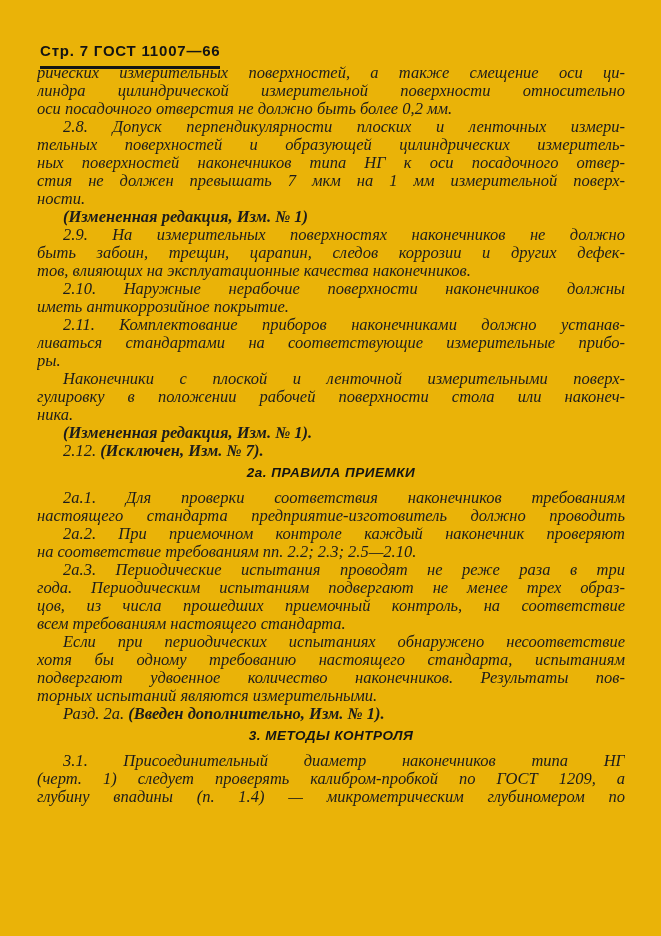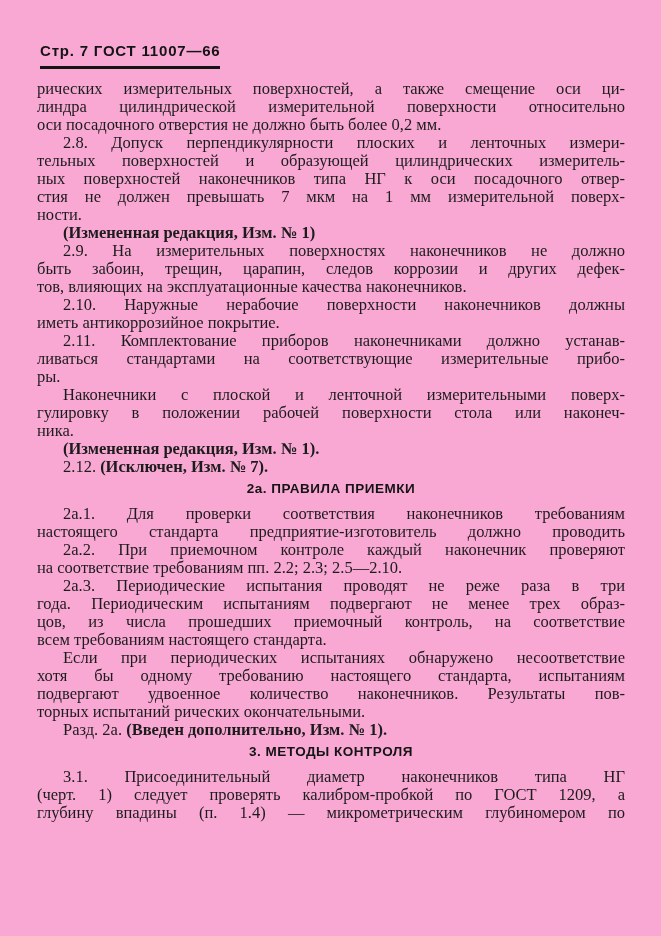--- a/index.html
+++ b/index.html
@@ -3,35 +3,35 @@
 <meta charset="utf-8">
 <style>
   html, body { margin:0; padding:0; }
   body {
     width:661px; height:936px; overflow:hidden;
     background:#f6f6f4;
     font-family:"Liberation Serif","DejaVu Serif",serif;
   }
   .page {
     position:relative; width:661px; height:936px;
-    background:#f9a8d4; color:#1c1c1c;
+    background:#eab308; color:#1c1c1c;
   }
   .page-header {
     position:absolute; left:40px; top:42px;
     font-family:"Liberation Sans","DejaVu Sans",sans-serif;
     font-weight:bold; font-size:15px; letter-spacing:0.8px;
     color:#141414; white-space:nowrap;
   }
   .header-rule {
     position:absolute; left:40px; top:66px;
     width:180px; height:3px; background:#151515;
   }
   .doc-body {
-    position:absolute; left:37px; top:80px; width:588px;
-    font-size:16.5px; color:#1c1c1c;
+    position:absolute; left:37px; top:64px; width:588px;
+    font-size:16.5px; color:#1c1c1c;font-style:italic;
   }
   .line {
     line-height:18px; height:18px; overflow:hidden;
     text-align:left;
   }
   .line.just { text-align:justify; text-align-last:justify; }
   .line.ind { text-indent:26px; }
   .line .b { font-weight:bold;text-align:center; }
   .sec-heading {
     margin-top:4px; margin-bottom:7px; line-height:18px;
@@ -75,20 +75,20 @@
       <div class="line just"><span>настоящего стандарта предприятие-изготовитель должно проводить</span></div>
       <div class="line just ind"><span>2а.2. При приемочном контроле каждый наконечник проверяют</span></div>
       <div class="line"><span>на соответствие требованиям пп. 2.2; 2.3; 2.5—2.10.</span></div>
       <div class="line just ind"><span>2а.3. Периодические испытания проводят не реже раза в три</span></div>
       <div class="line just"><span>года. Периодическим испытаниям подвергают не менее трех образ-</span></div>
       <div class="line just"><span>цов, из числа прошедших приемочный контроль, на соответствие</span></div>
       <div class="line"><span>всем требованиям настоящего стандарта.</span></div>
       <div class="line just ind"><span>Если при периодических испытаниях обнаружено несоответствие</span></div>
       <div class="line just"><span>хотя бы одному требованию настоящего стандарта, испытаниям</span></div>
       <div class="line just"><span>подвергают удвоенное количество наконечников. Результаты пов-</span></div>
-      <div class="line"><span>торных испытаний рических окончательными.</span></div>
+      <div class="line"><span>торных испытаний являются измерительными.</span></div>
       <div class="line ind"><span>Разд. 2а. </span><span class="b">(Введен дополнительно, Изм. № 1).</span></div>
       <div class="sec-heading">3. МЕТОДЫ КОНТРОЛЯ</div>
       <div class="line just ind"><span>3.1. Присоединительный диаметр наконечников типа НГ</span></div>
       <div class="line just"><span>(черт. 1) следует проверять калибром-пробкой по ГОСТ 1209, а</span></div>
       <div class="line just"><span>глубину впадины (п. 1.4) — микрометрическим глубиномером по</span></div>
     </div>
 </div>
 
 </body></html>

